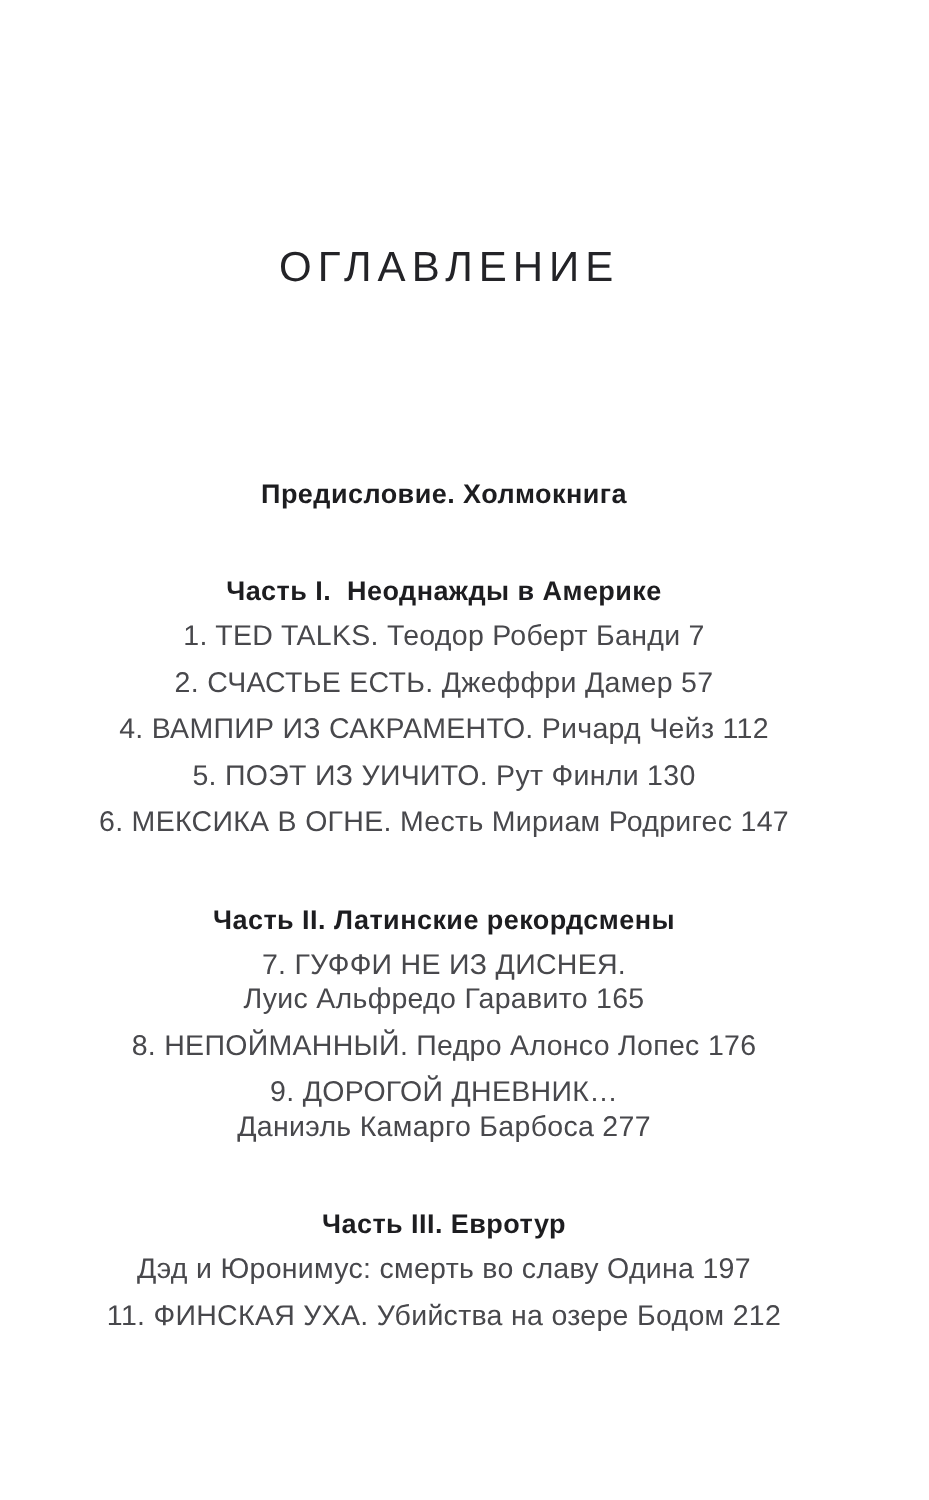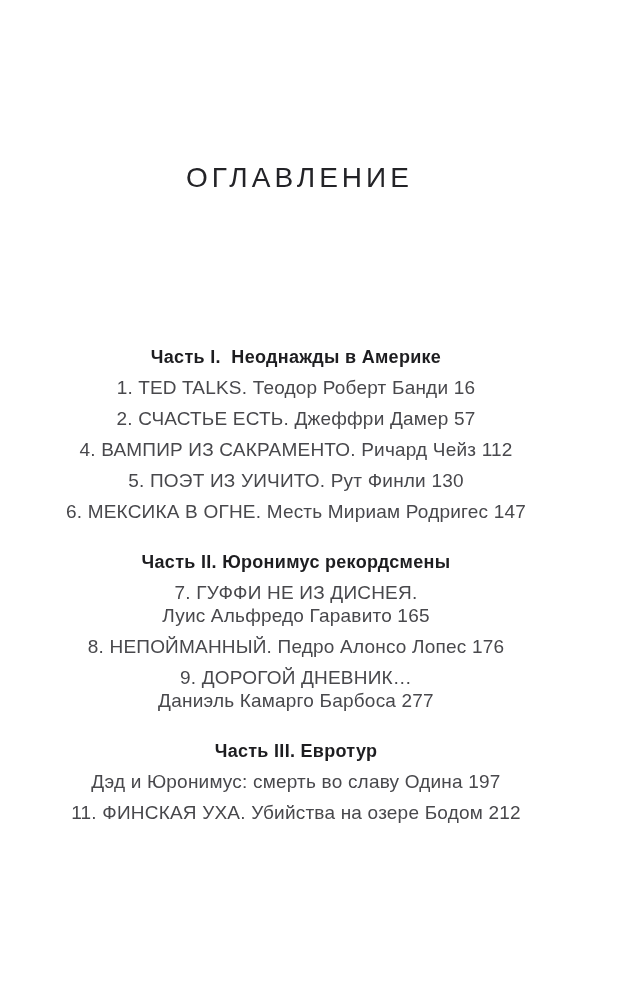--- a/index.html
+++ b/index.html
@@ -48,57 +48,58 @@
   .toc-heading {
     font-size: 18px;
     font-weight: 700;
     line-height: 23px;
     color: var(--heading-ink);
     letter-spacing: 0.3px;
     white-space: pre-wrap;
     margin: 0;
   }
   .part-heading {
-    margin: 28px 0 7px 0;
+    margin: 42px 0 7px 0;
   }
   .entry {
     margin: 0 0 8px 0;
     font-size: 19px;
     font-weight: 300;
     line-height: 23px;
     letter-spacing: 0.2px;
     color: var(--entry-ink);
   }
   .entry-line { white-space: pre-wrap; }
 </style>
 </head>
 <body>
 
 <div class="page">
   <h1 class="book-title">ОГЛАВЛЕНИЕ</h1>
 
   <div class="toc">
+    <div class="toc-heading">Предисловие. Холмокнига</div>
     <div>
         <div class="toc-heading part-heading">Часть I.  Неоднажды в Америке</div>
         <div class="entry">
-          <div class="entry-line">1. TED TALKS. Теодор Роберт Банди 16</div>
+          <div class="entry-line">1. TED TALKS. Теодор Роберт Банди 7</div>
         </div>
         <div class="entry">
           <div class="entry-line">2. СЧАСТЬЕ ЕСТЬ. Джеффри Дамер 57</div>
         </div>
         <div class="entry">
           <div class="entry-line">4. ВАМПИР ИЗ САКРАМЕНТО. Ричард Чейз 112</div>
         </div>
         <div class="entry">
           <div class="entry-line">5. ПОЭТ ИЗ УИЧИТО. Рут Финли 130</div>
         </div>
         <div class="entry">
           <div class="entry-line">6. МЕКСИКА В ОГНЕ. Месть Мириам Родригес 147</div>
         </div>
-        <div class="toc-heading part-heading">Часть II. Юронимус рекордсмены</div>
+        <div class="toc-heading part-heading">Часть II. Латинские рекордсмены</div>
         <div class="entry">
           <div class="entry-line">7. ГУФФИ НЕ ИЗ ДИСНЕЯ.</div>
           <div class="entry-line">Луис Альфредо Гаравито 165</div>
         </div>
         <div class="entry">
           <div class="entry-line">8. НЕПОЙМАННЫЙ. Педро Алонсо Лопес 176</div>
         </div>
         <div class="entry">
           <div class="entry-line">9. ДОРОГОЙ ДНЕВНИК…</div>
           <div class="entry-line">Даниэль Камарго Барбоса 277</div>

